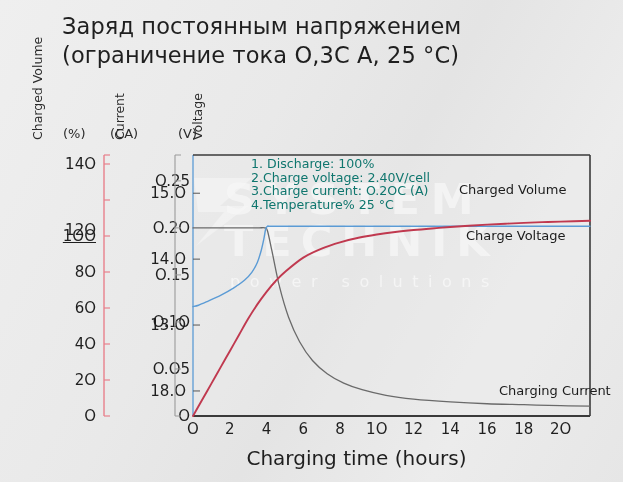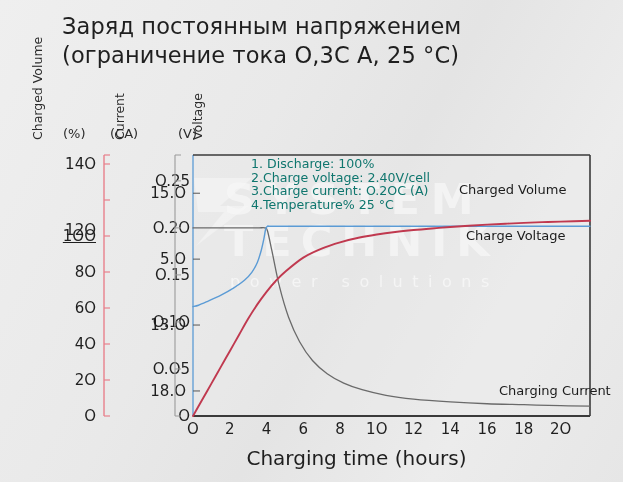--- a/index.html
+++ b/index.html
@@ -147,21 +147,21 @@
       <div style="top: 416px;">O</div>
       <div style="top: 368.973px;">O.O5</div>
       <div style="top: 321.946px;">O.1O</div>
       <div style="top: 274.919px;">O.15</div>
       <div style="top: 227.892px; margin-left: 6px;">O.2O</div>
       <div style="top: 180.865px;">O.25</div>
     </div>
   <div class="ticks" id="ticks-voltage">
       <div style="top: 390.955px;">18.O</div>
       <div style="top: 325.045px;">13.O</div>
-      <div style="top: 259.136px;">5.O</div>
+      <div style="top: 259.136px;">14.O</div>
       <div style="top: 193.227px;">15.O</div>
     </div>
   <div id="ticks-time">
       <div style="left: 193px;">O</div>
       <div style="left: 229.759px;">2</div>
       <div style="left: 266.519px;">4</div>
       <div style="left: 303.278px;">6</div>
       <div style="left: 340.037px;">8</div>
       <div style="left: 376.796px;">1O</div>
       <div style="left: 413.556px;">12</div>

